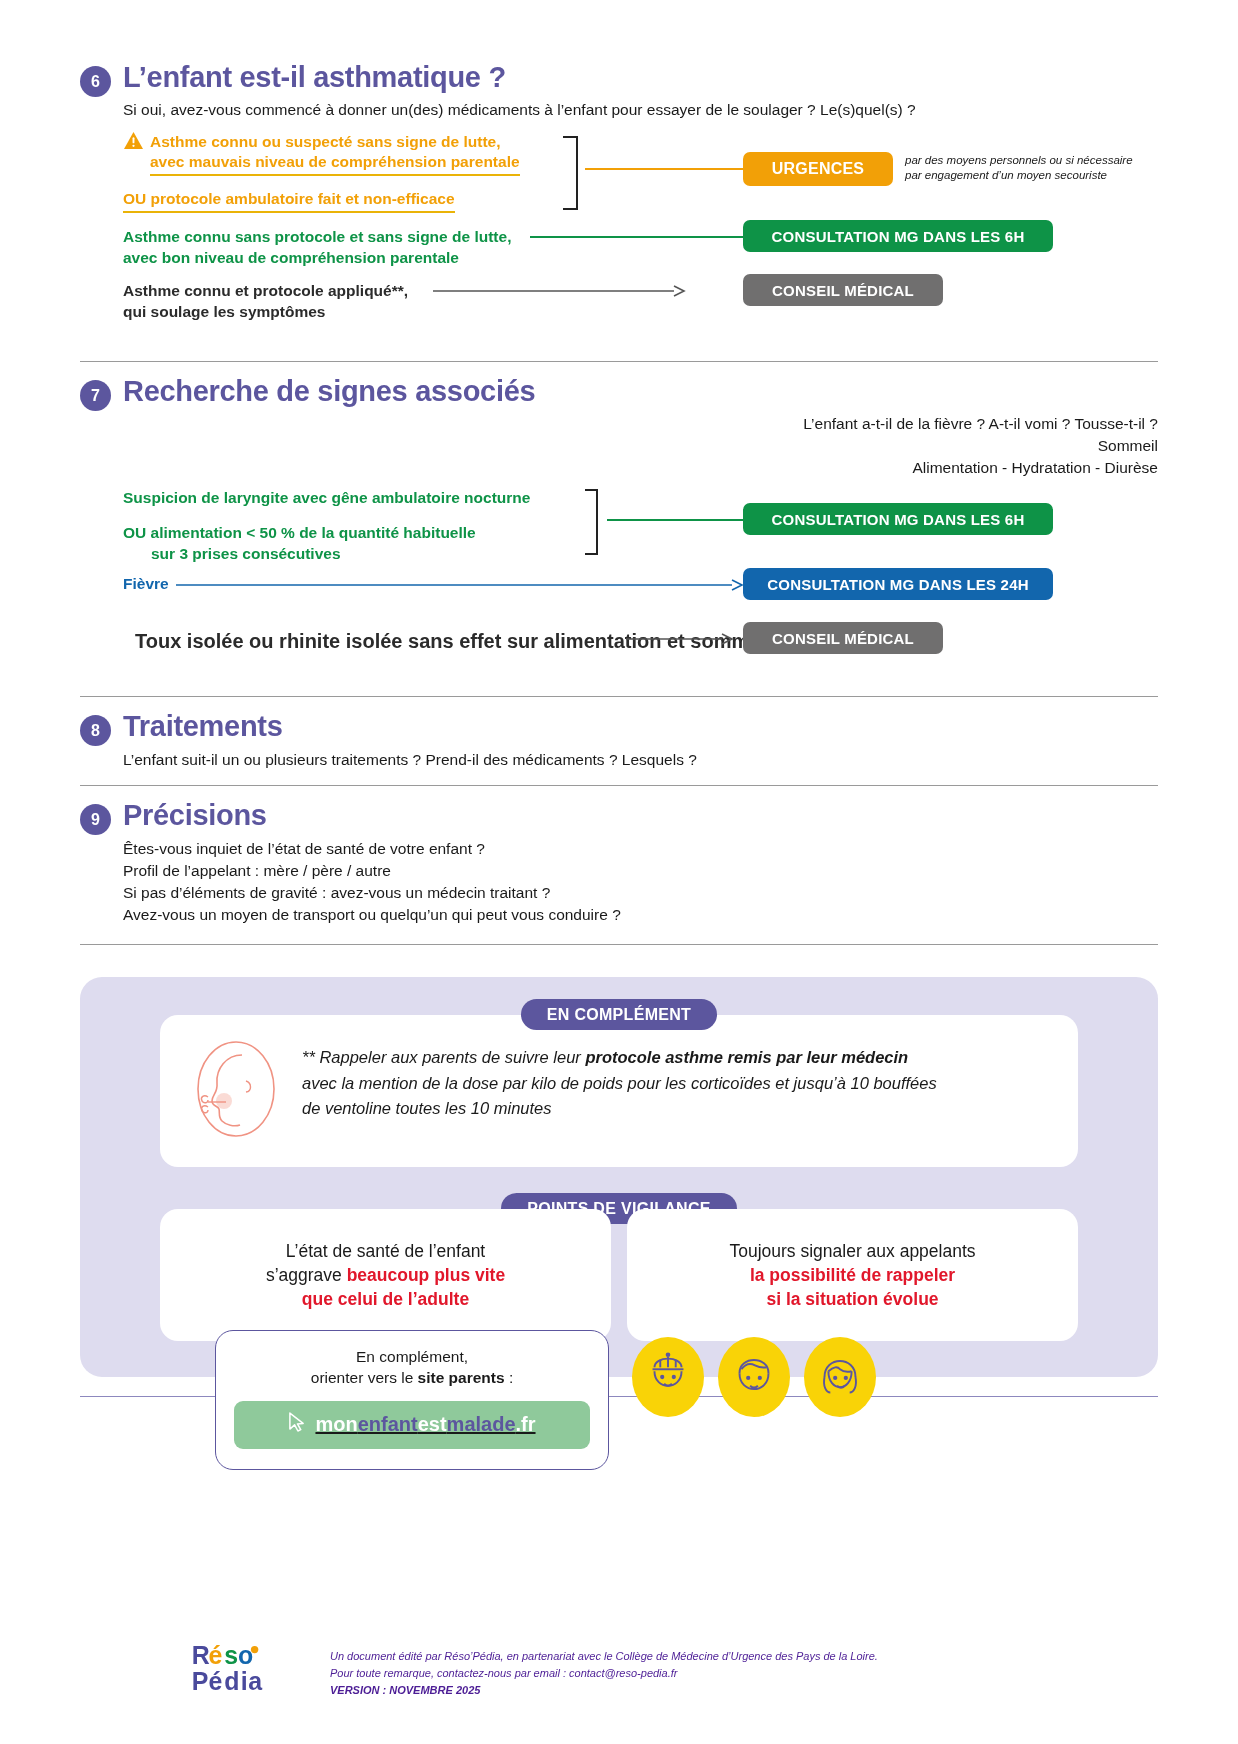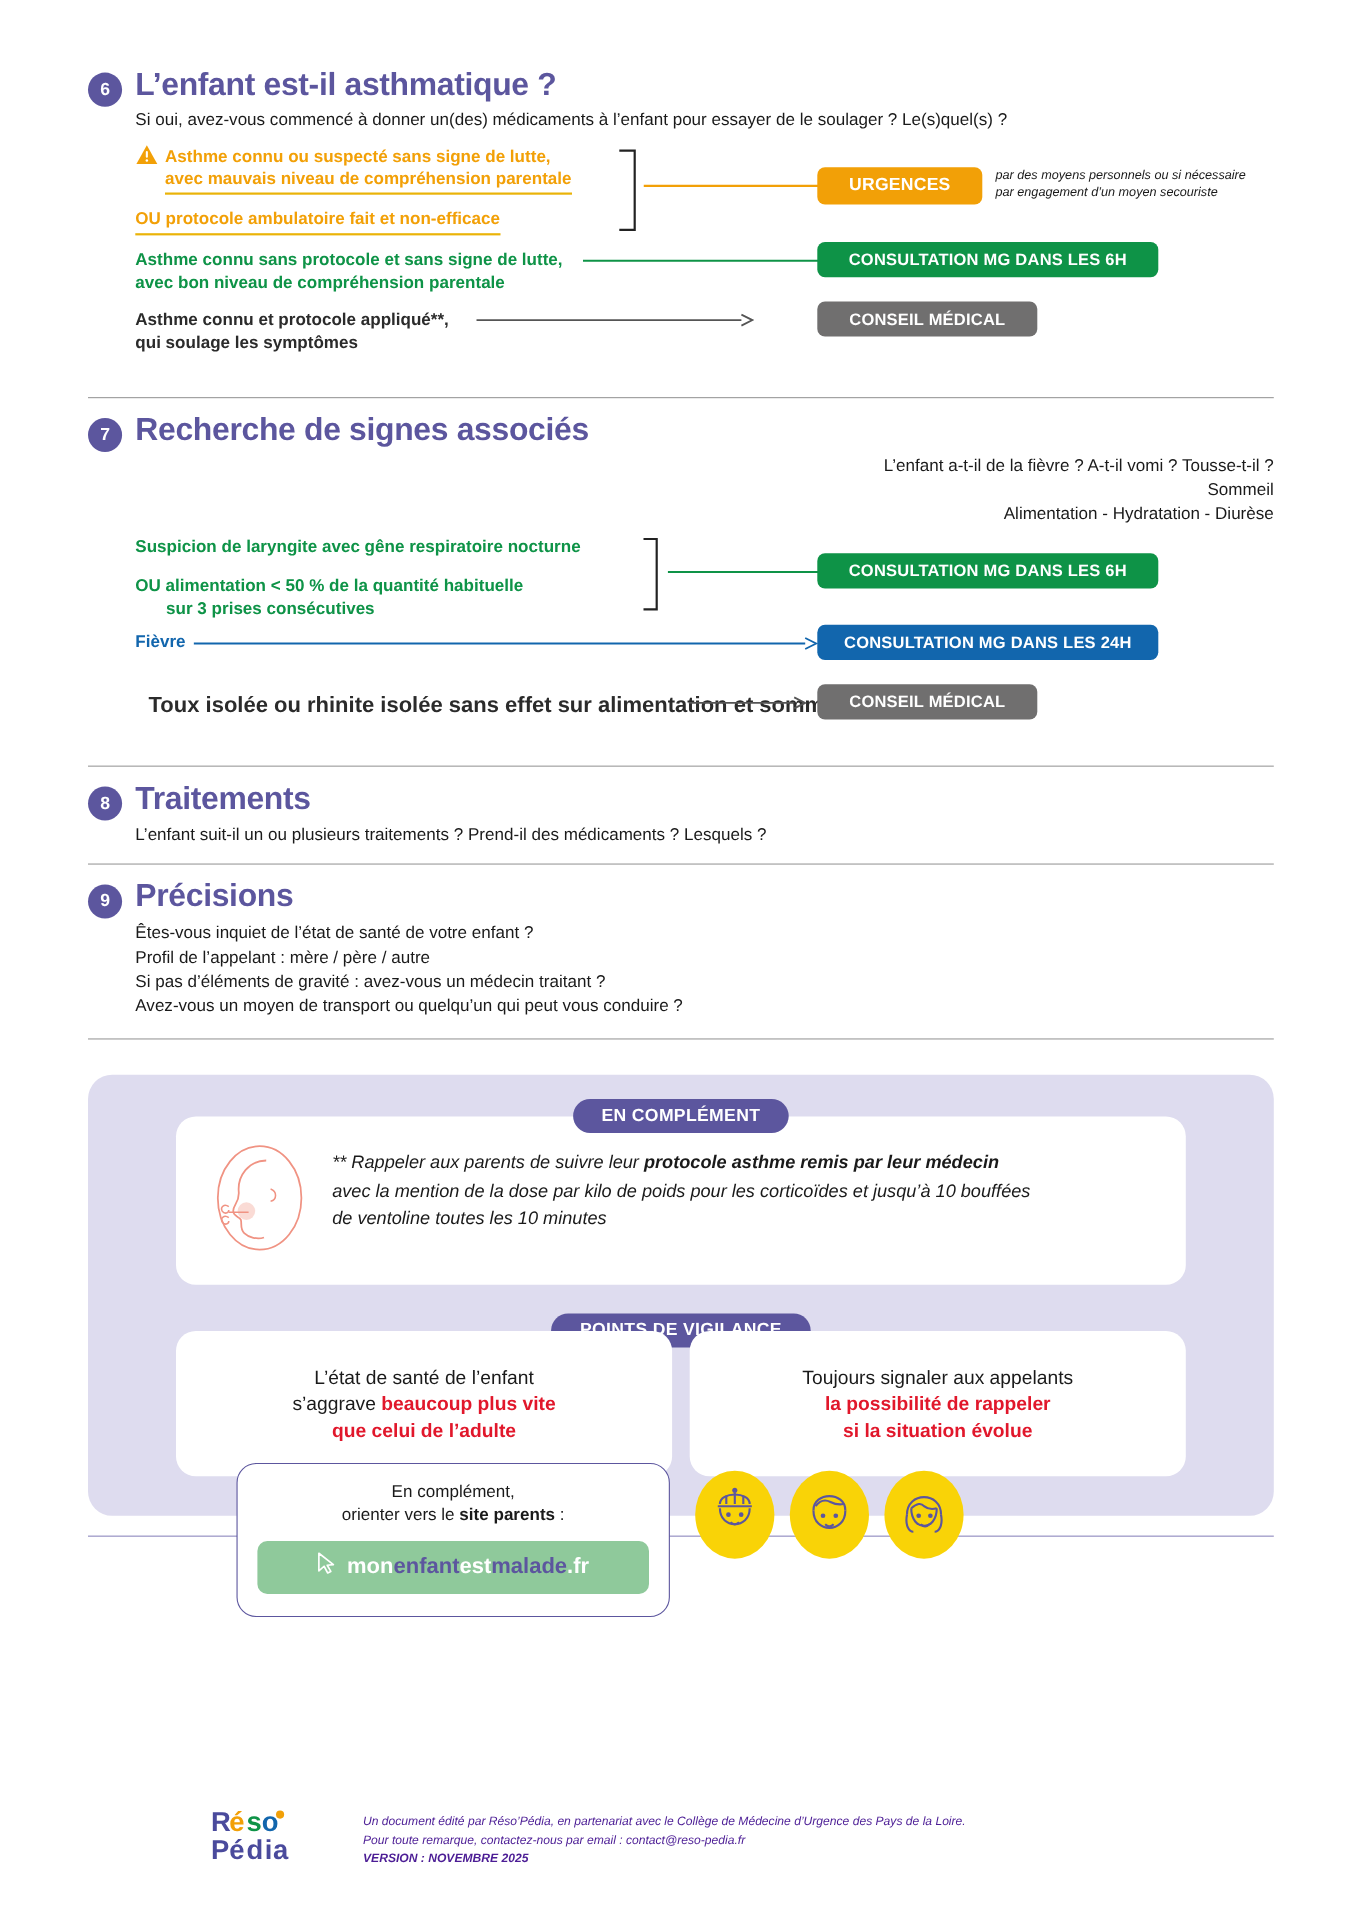--- a/index.html
+++ b/index.html
@@ -165,20 +165,21 @@
     margin-top: 12px;
     background: #8fc99b;
     border-radius: 9px;
     height: 48px;
     display: flex;
     align-items: center;
     justify-content: center;
     gap: 10px;
     font-weight: bold;
     font-size: 20px;
+    text-decoration: underline;
   }
   .w-mon { color: #ffffff; }
   .w-enfant { color: #5c569e; }
   .w-est { color: #ffffff; }
   .w-malade { color: #5c569e; }
   .w-fr { color: #ffffff; }
 
   .faces { position: absolute; left: 632px; top: 1337px; display: flex; gap: 14px; }
   .face {
     width: 72px; height: 80px;
@@ -279,21 +280,21 @@
       <div class="sec-title">Recherche de signes associés</div>
     </div>
     <div class="sec-sub" style="margin-top:2px;text-align:right;">
       <div>L’enfant a-t-il de la fièvre ? A-t-il vomi ? Tousse-t-il ?</div>
       <div>Sommeil</div>
       <div>Alimentation - Hydratation - Diurèse</div>
     </div>
 
     <div class="flow" style="margin-top:9px; height:82px;">
       <div style="position:absolute; left:0; top:0; width:450px; font-size:15.5px; line-height:1.35;">
-        <div class="t-green">Suspicion de laryngite avec gêne respiratoire nocturne</div>
+        <div class="t-green">Suspicion de laryngite avec gêne ambulatoire nocturne</div>
         <div class="t-green" style="margin-top:14px;">OU alimentation &lt; 50 % de la quantité habituelle</div>
         <div class="t-green" style="margin-left:28px;">sur 3 prises consécutives</div>
       </div>
       <svg width="26" height="72" style="position:absolute; left:460px; top:0px;">
         <path d="M2 2 H14 V66 H2" fill="none" stroke="#222" stroke-width="2"></path>
       </svg>
       <svg width="180" height="14" style="position:absolute; left:484px; top:25px;">
         <line x1="0" y1="7" x2="166" y2="7" stroke="#0e9347" stroke-width="1.8"></line>
         <path d="M166 2 L176 7 L166 12" fill="none" stroke="#0e9347" stroke-width="1.8"></path>
       </svg>

